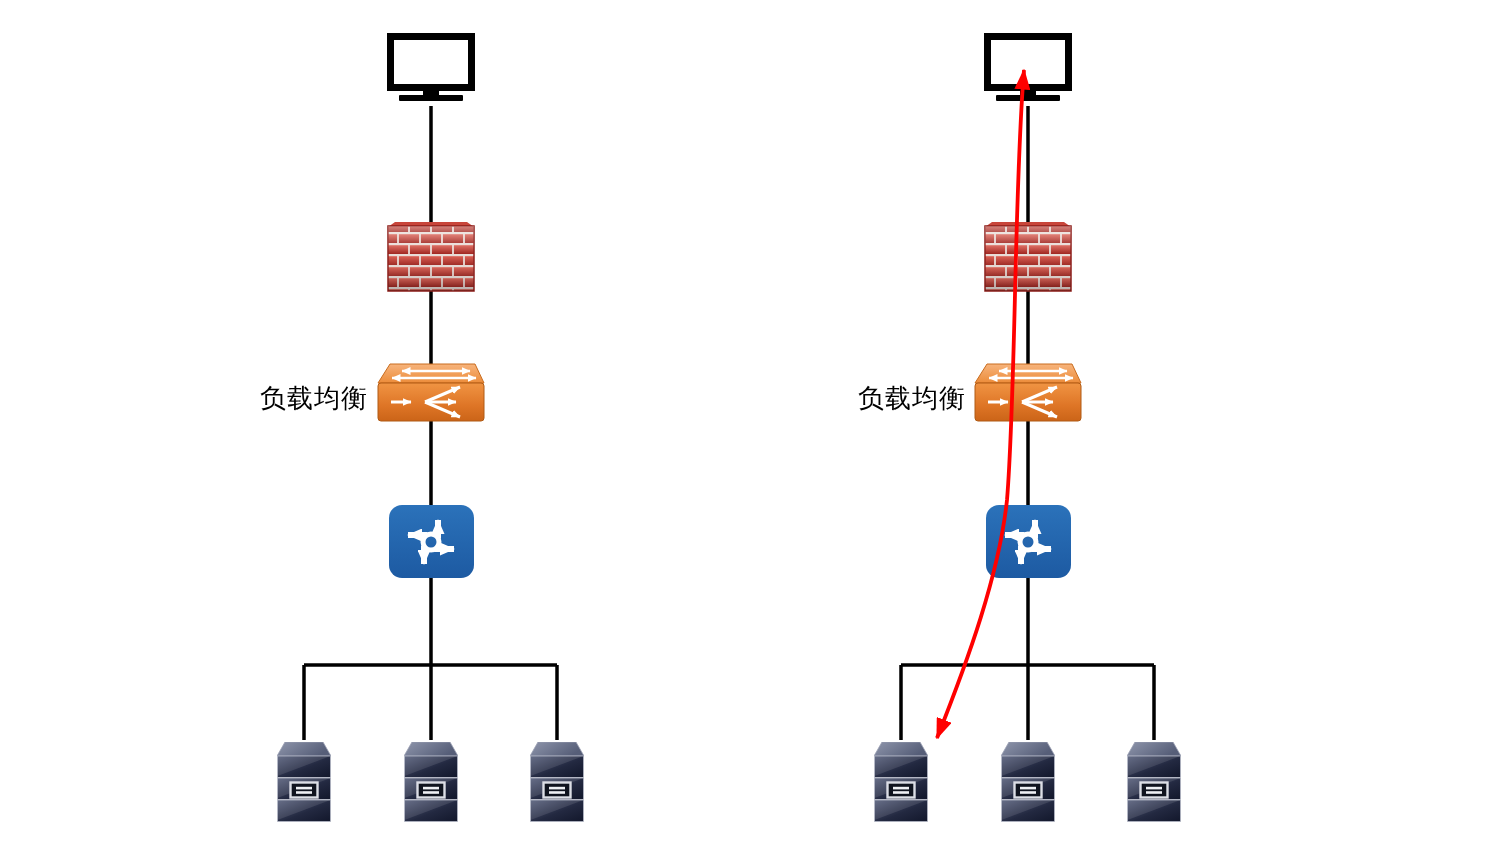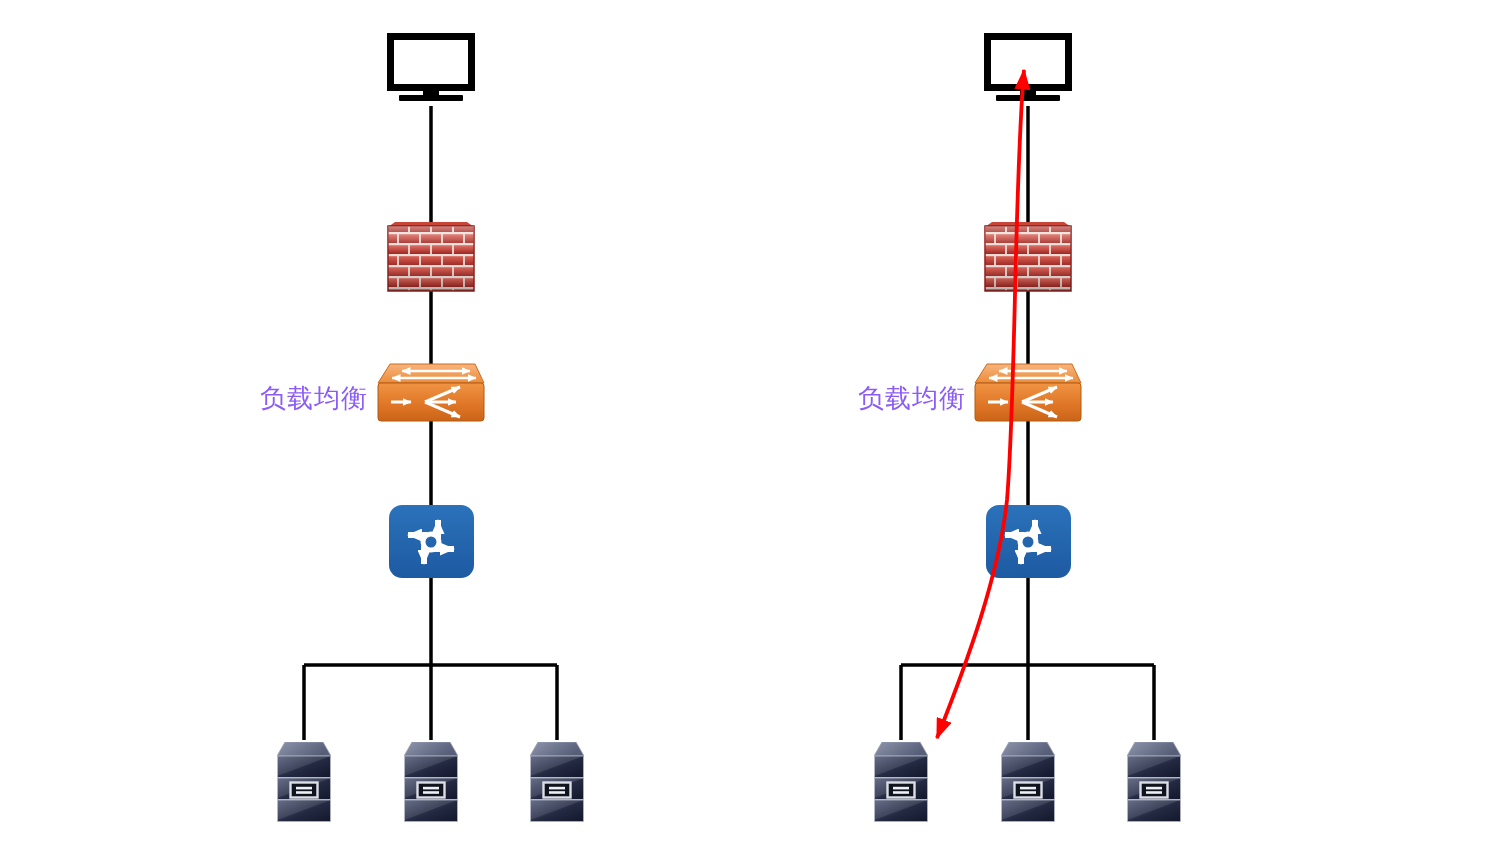--- a/index.html
+++ b/index.html
@@ -15,21 +15,21 @@
     overflow: hidden;
   }
   .canvas > svg { position: absolute; left: 0; top: 0; }
   .label-lb {
     position: absolute;
     top: 381px;
     width: 130px;
     text-align: right;
     font-size: 26px;
     font-weight: 500;
-    color: #8b5cf6;
+    color: #000000;
     letter-spacing: 1px;
     white-space: nowrap;
   }
 </style>
 </head>
 <body>
 
 <div class="canvas">
   <svg width="1506" height="862" viewBox="0 0 1506 862">
     <defs>

